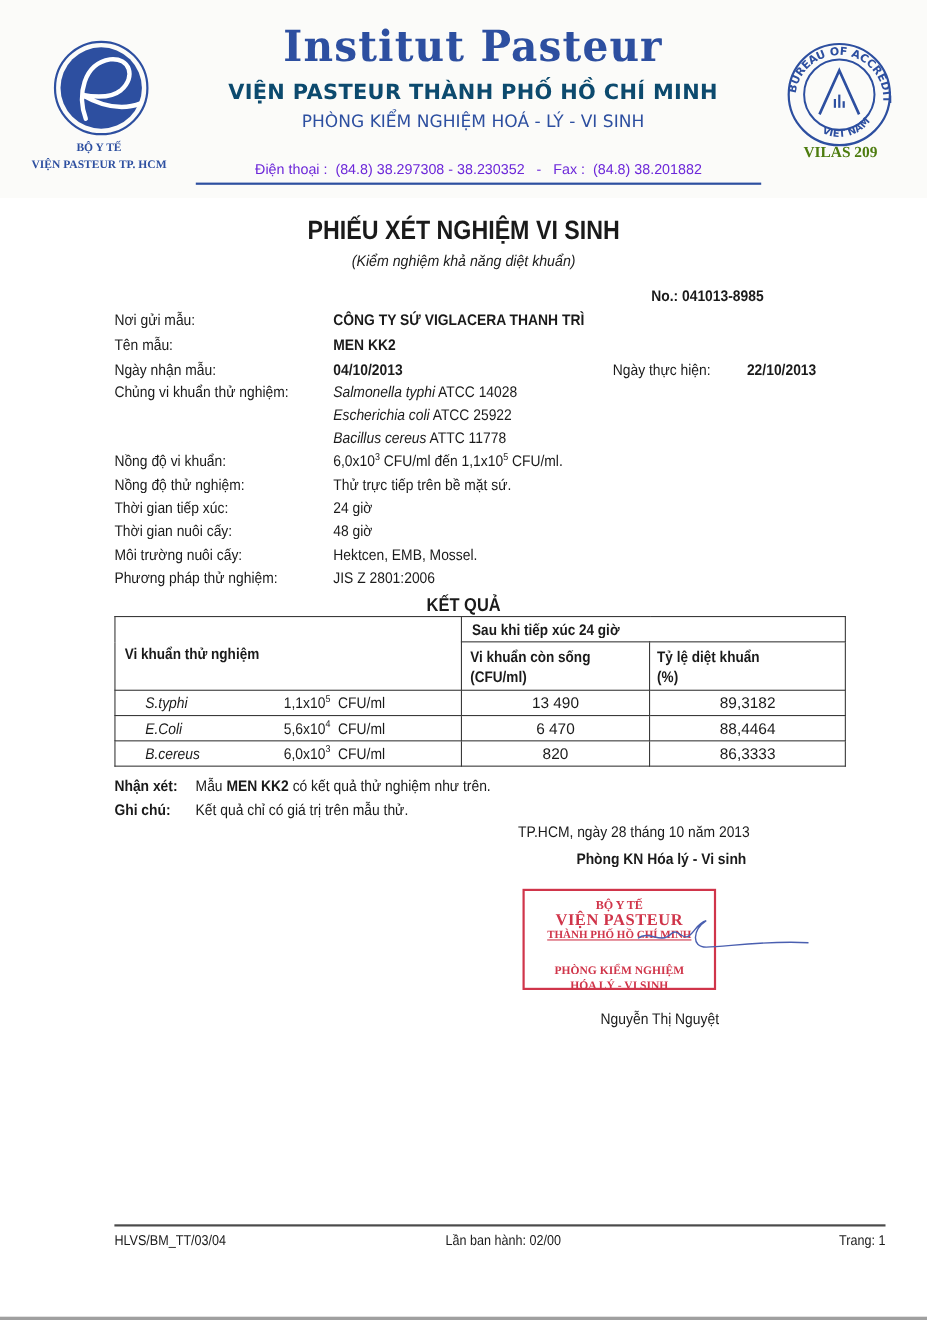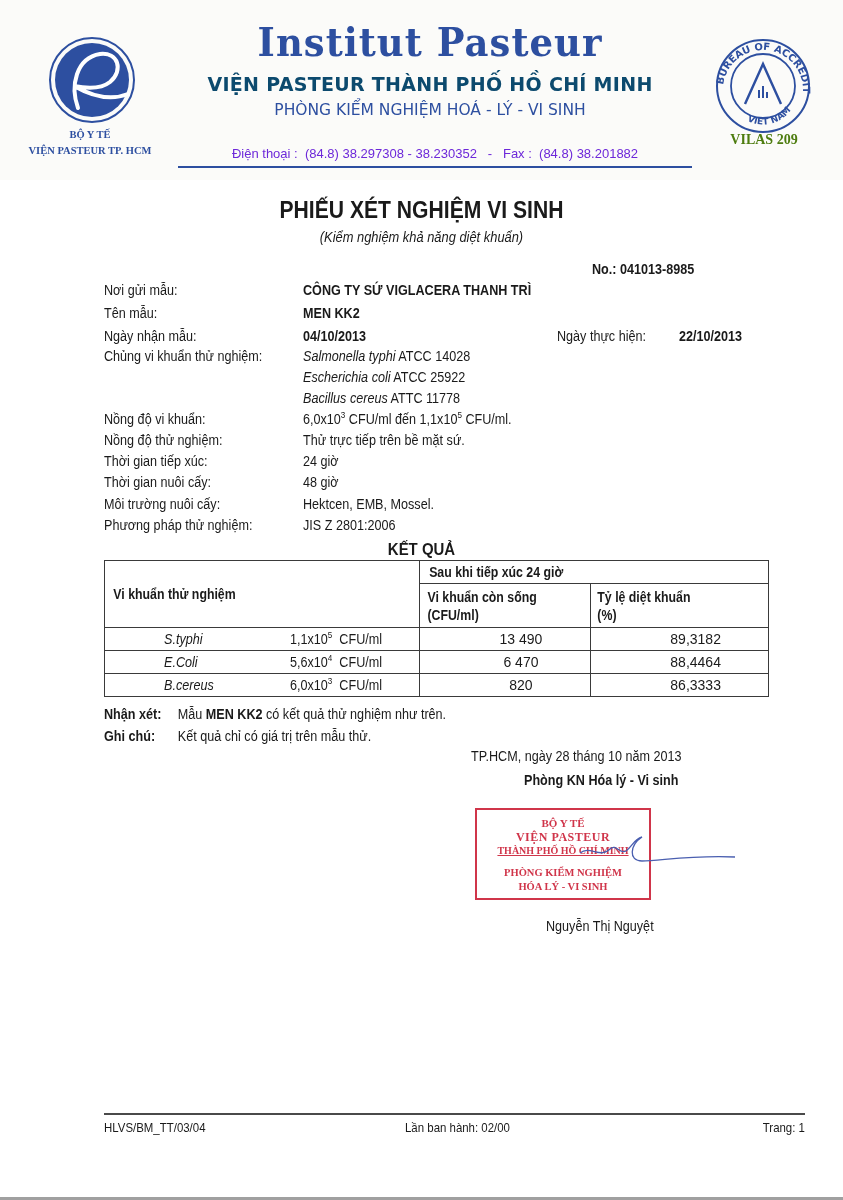--- a/index.html
+++ b/index.html
@@ -32,38 +32,38 @@
 
     .perf-lbl { position: absolute; left: 557px; top: 328px; font-size: 14px; transform: scaleX(0.9); transform-origin: left; }
     .perf-val { position: absolute; left: 679px; top: 328px; font-weight: bold; font-size: 14px; transform: scaleX(0.9); transform-origin: left; }
 
     
     .res-title { position: absolute; left: 0; top: 540px; width: 843px; text-align: center; font-weight: bold; font-size: 17px; transform: scaleX(0.88); }
     table.res { position: absolute; left: 104px; top: 560px; width: 665px; border-collapse: collapse; font-size: 14px; }
     table.res td, table.res th { border: 1px solid #3a3a3a; }
     table.res th { font-weight: bold; font-size: 14px; text-align: left; line-height: 18px; }
     .th-inner { display: inline-block; transform: scaleX(0.88); }
-    table.res td { height: 23px; line-height: 22px; padding-left: 32px; }
+    table.res td { height: 23px; line-height: 22px; }
     .cell-in { display: inline-block; transform: scaleX(0.9); transform-origin: left; }
     .center { text-align: center; margin-top: 32px; }
     .bact-name { font-style: italic; padding-left: 30px; display: inline-block; width: 170px; }
     .bact-conc { display: inline-block; }
 
     .note { position: absolute; left: 104px; font-size: 14px; transform: scaleX(0.9); transform-origin: left; white-space: nowrap; }
     .note .k { font-weight: bold; display: inline-block; width: 82px; }
 
     .sign-date { position: absolute; left: 471px; top: 748px; font-size: 14px; transform: scaleX(0.9); transform-origin: left; white-space: nowrap; }
     .sign-dept { position: absolute; left: 524px; top: 772px; font-size: 14px; font-weight: bold; transform: scaleX(0.9); transform-origin: left; white-space: nowrap; }
 
     .stamp { position: absolute; left: 475px; top: 808px; width: 176px; height: 92px; border: 2px solid #d0354a; text-align: center; color: #d0354a; font-family: "Liberation Serif", serif; font-weight: bold; }
     .stamp div { line-height: 14px; }
     .s1 { font-size: 11px; margin-top: 6px; }
-    .s2 { font-size: 12px; letter-spacing: 0.5px; }
+    .s2 { font-size: 15px; letter-spacing: 0.5px; }
     .s3 { font-size: 10px; text-decoration: underline; }
-    .s4 { font-size: 10.5px; margin-top: 8px; }
+    .s4 { font-size: 10.5px; margin-top: 18px; }
     .s5 { font-size: 10.5px; }
     .signature { position: absolute; left: 570px; top: 825px; width: 170px; height: 50px; }
     .signer { position: absolute; left: 546px; top: 918px; font-size: 14px; transform: scaleX(0.9); transform-origin: left; white-space: nowrap; }
 
     .foot-rule { position: absolute; left: 104px; top: 1113px; width: 701px; height: 2px; background: #4a4a4a; }
     .foot { position: absolute; top: 1120px; font-size: 13px; transform: scaleX(0.88); white-space: nowrap; }
     .bottom-bar { position: absolute; left: 0; top: 1197px; width: 843px; height: 3px; background: #a0a0a0; }
   </style>
 </head>
 <body>

